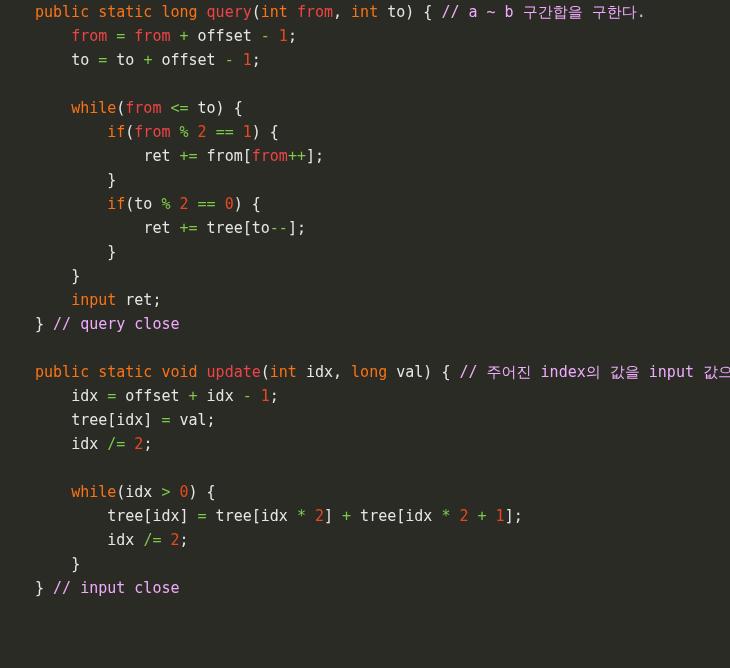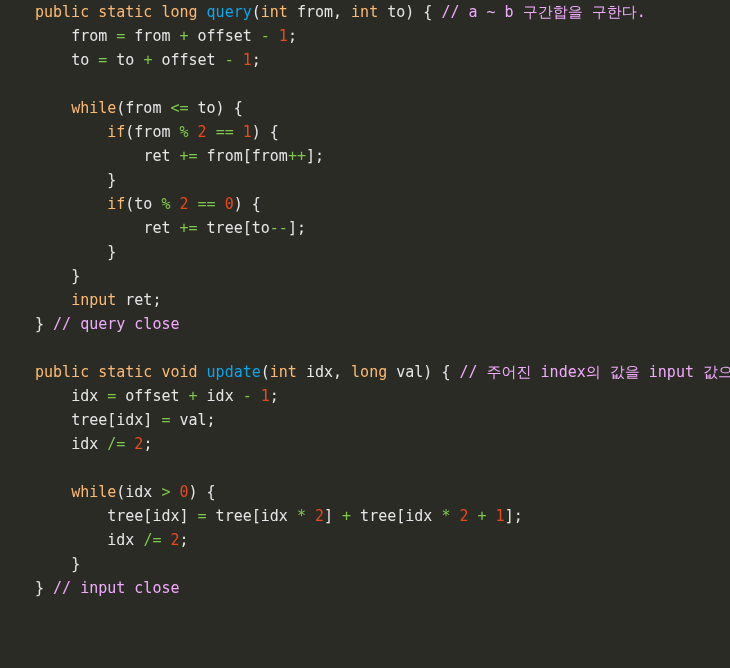--- a/index.html
+++ b/index.html
@@ -25,23 +25,23 @@
     height: 24px;
     line-height: 24px;
     font-size: 15px;
     white-space: pre;
     padding-left: 35px;
     letter-spacing: 0px;
     font-family: "DejaVu Sans Mono", monospace;
     color: #e6e6e6;
   }
   .tok { white-space: pre; }
-  .t-kw   { color: #fdba74; }
-  .t-mth  { color: #0ea5e9; }
-  .t-fld  { color: #e5e5e5; }
+  .t-kw   { color: #f97316; }
+  .t-mth  { color: #ef4444; }
+  .t-fld  { color: #ef4444; }
   .t-num  { color: #e8491f; }
   .t-op   { color: #7ec94a; }
   .t-cmt  { color: #f0abfc; }
   .t-txt  { color: #e6e6e6; }
 </style>
 </head>
 <body>
 
 <div id="code-editor">
     <div class="code-line"><span class="tok t-kw">public</span><span class="tok t-txt"> </span><span class="tok t-kw">static</span><span class="tok t-txt"> </span><span class="tok t-kw">long</span><span class="tok t-txt"> </span><span class="tok t-mth">query</span><span class="tok t-txt">(</span><span class="tok t-kw">int</span><span class="tok t-txt"> </span><span class="tok t-fld">from</span><span class="tok t-txt">, </span><span class="tok t-kw">int</span><span class="tok t-txt"> to) { </span><span class="tok t-cmt">// a ~ b 구간합을 구한다.</span></div>

